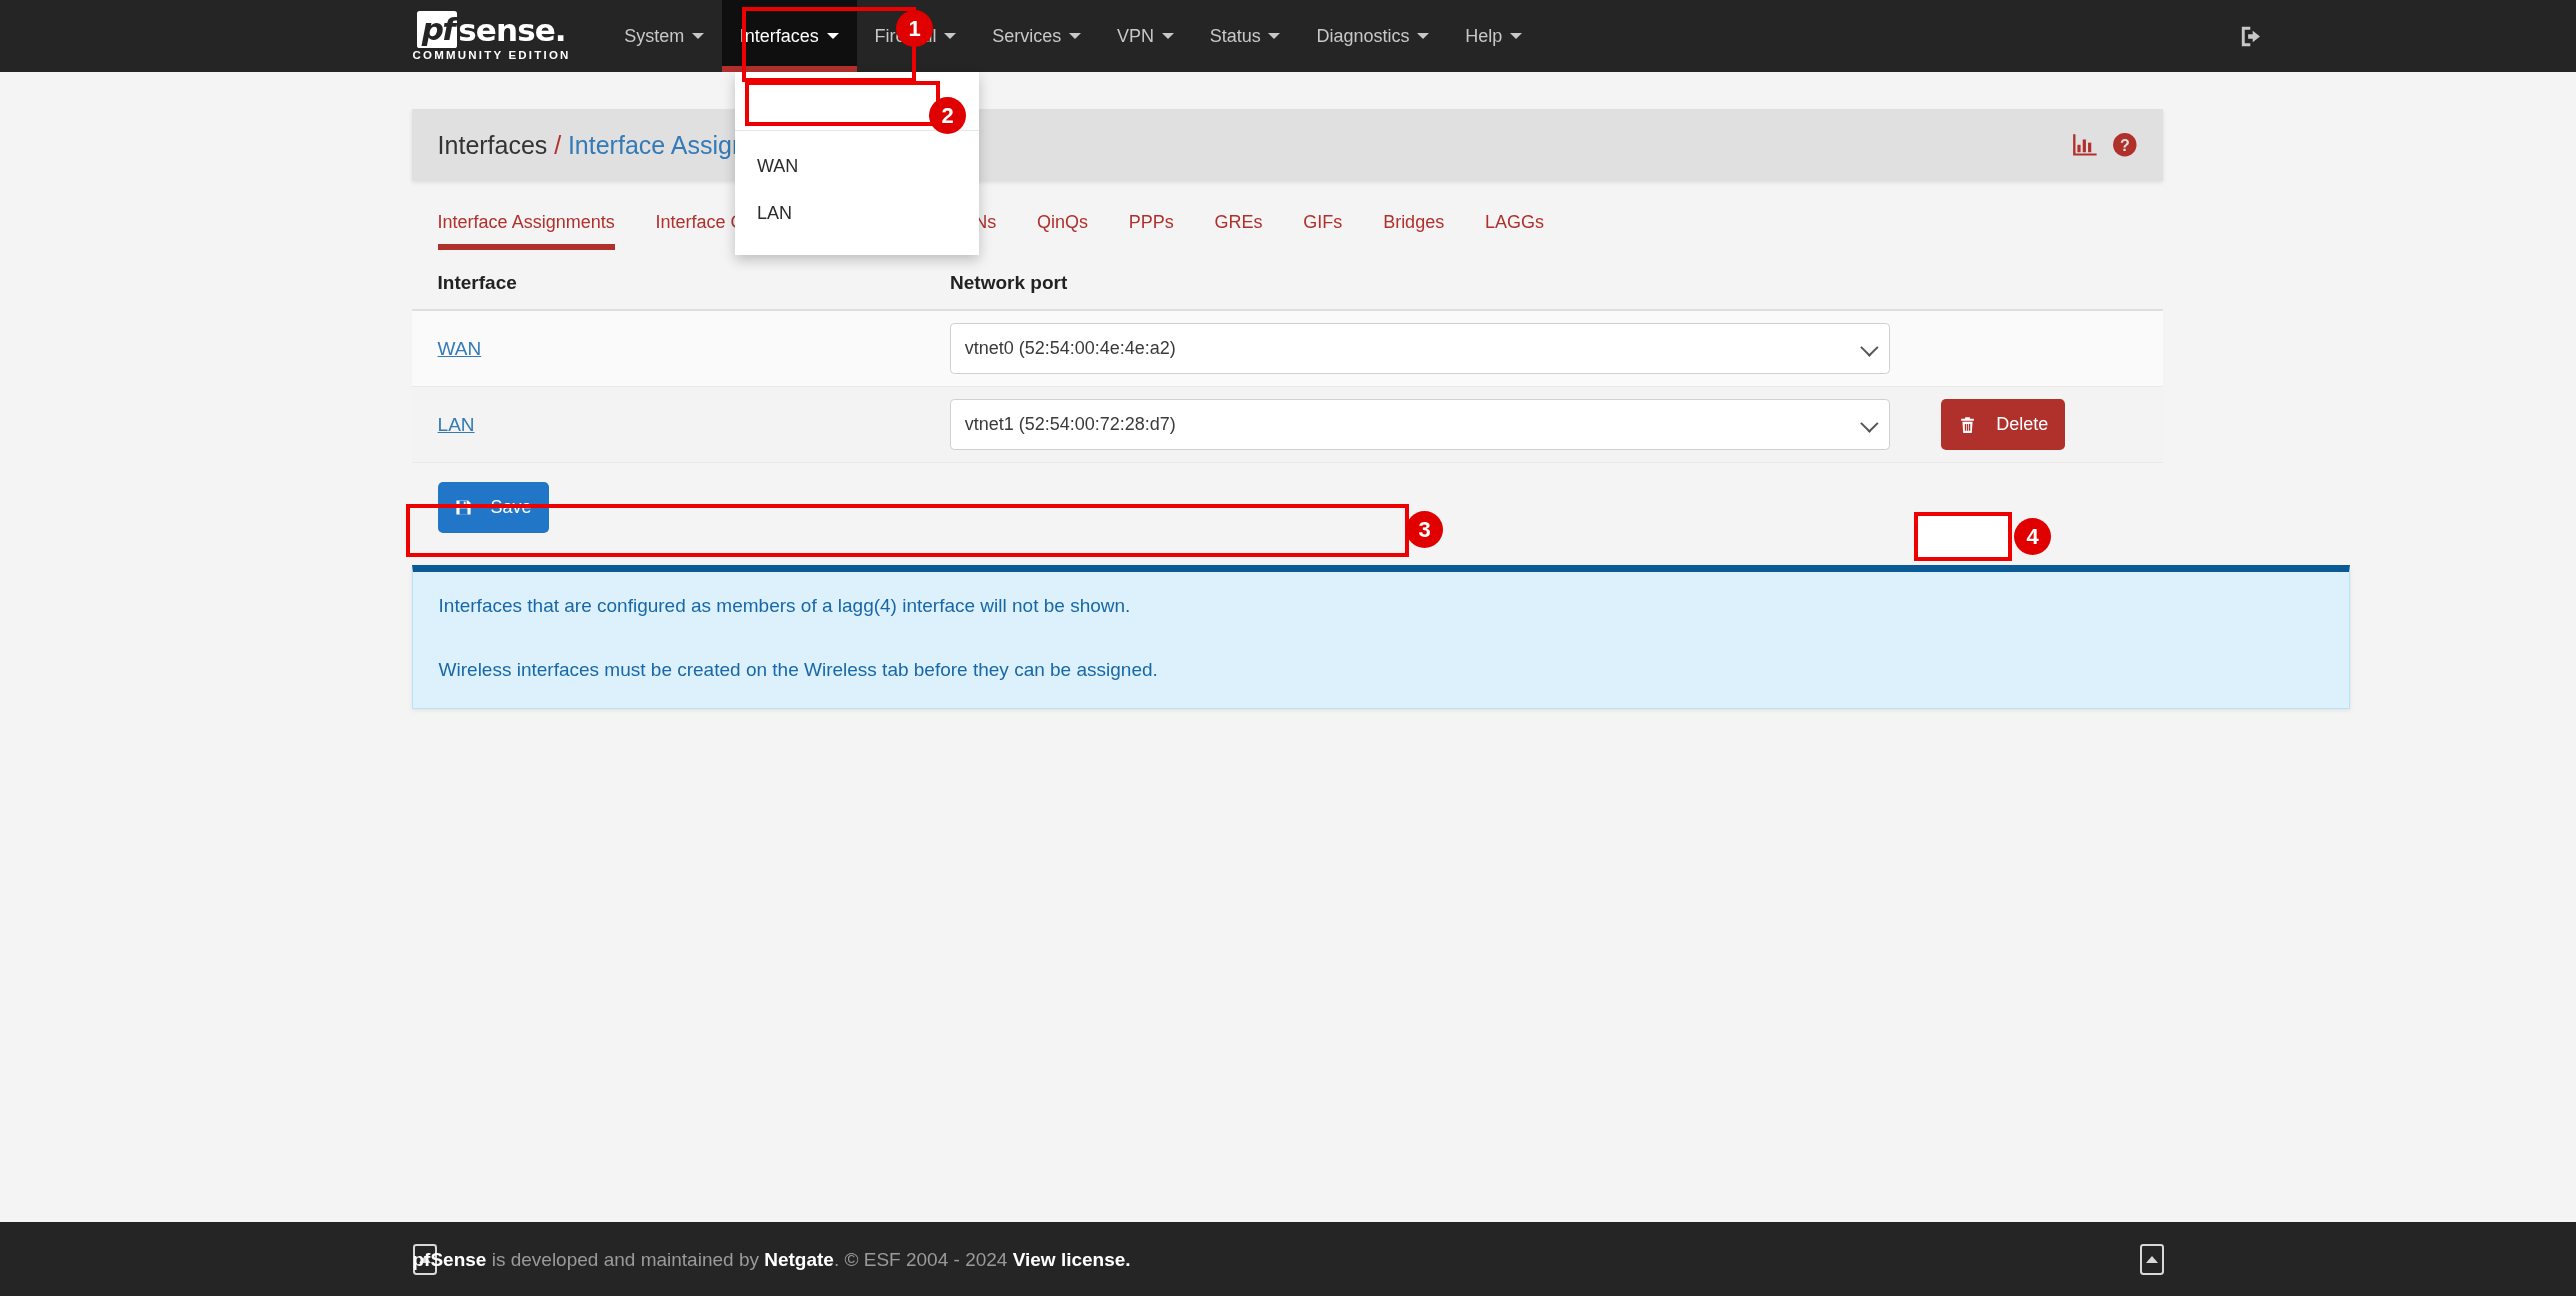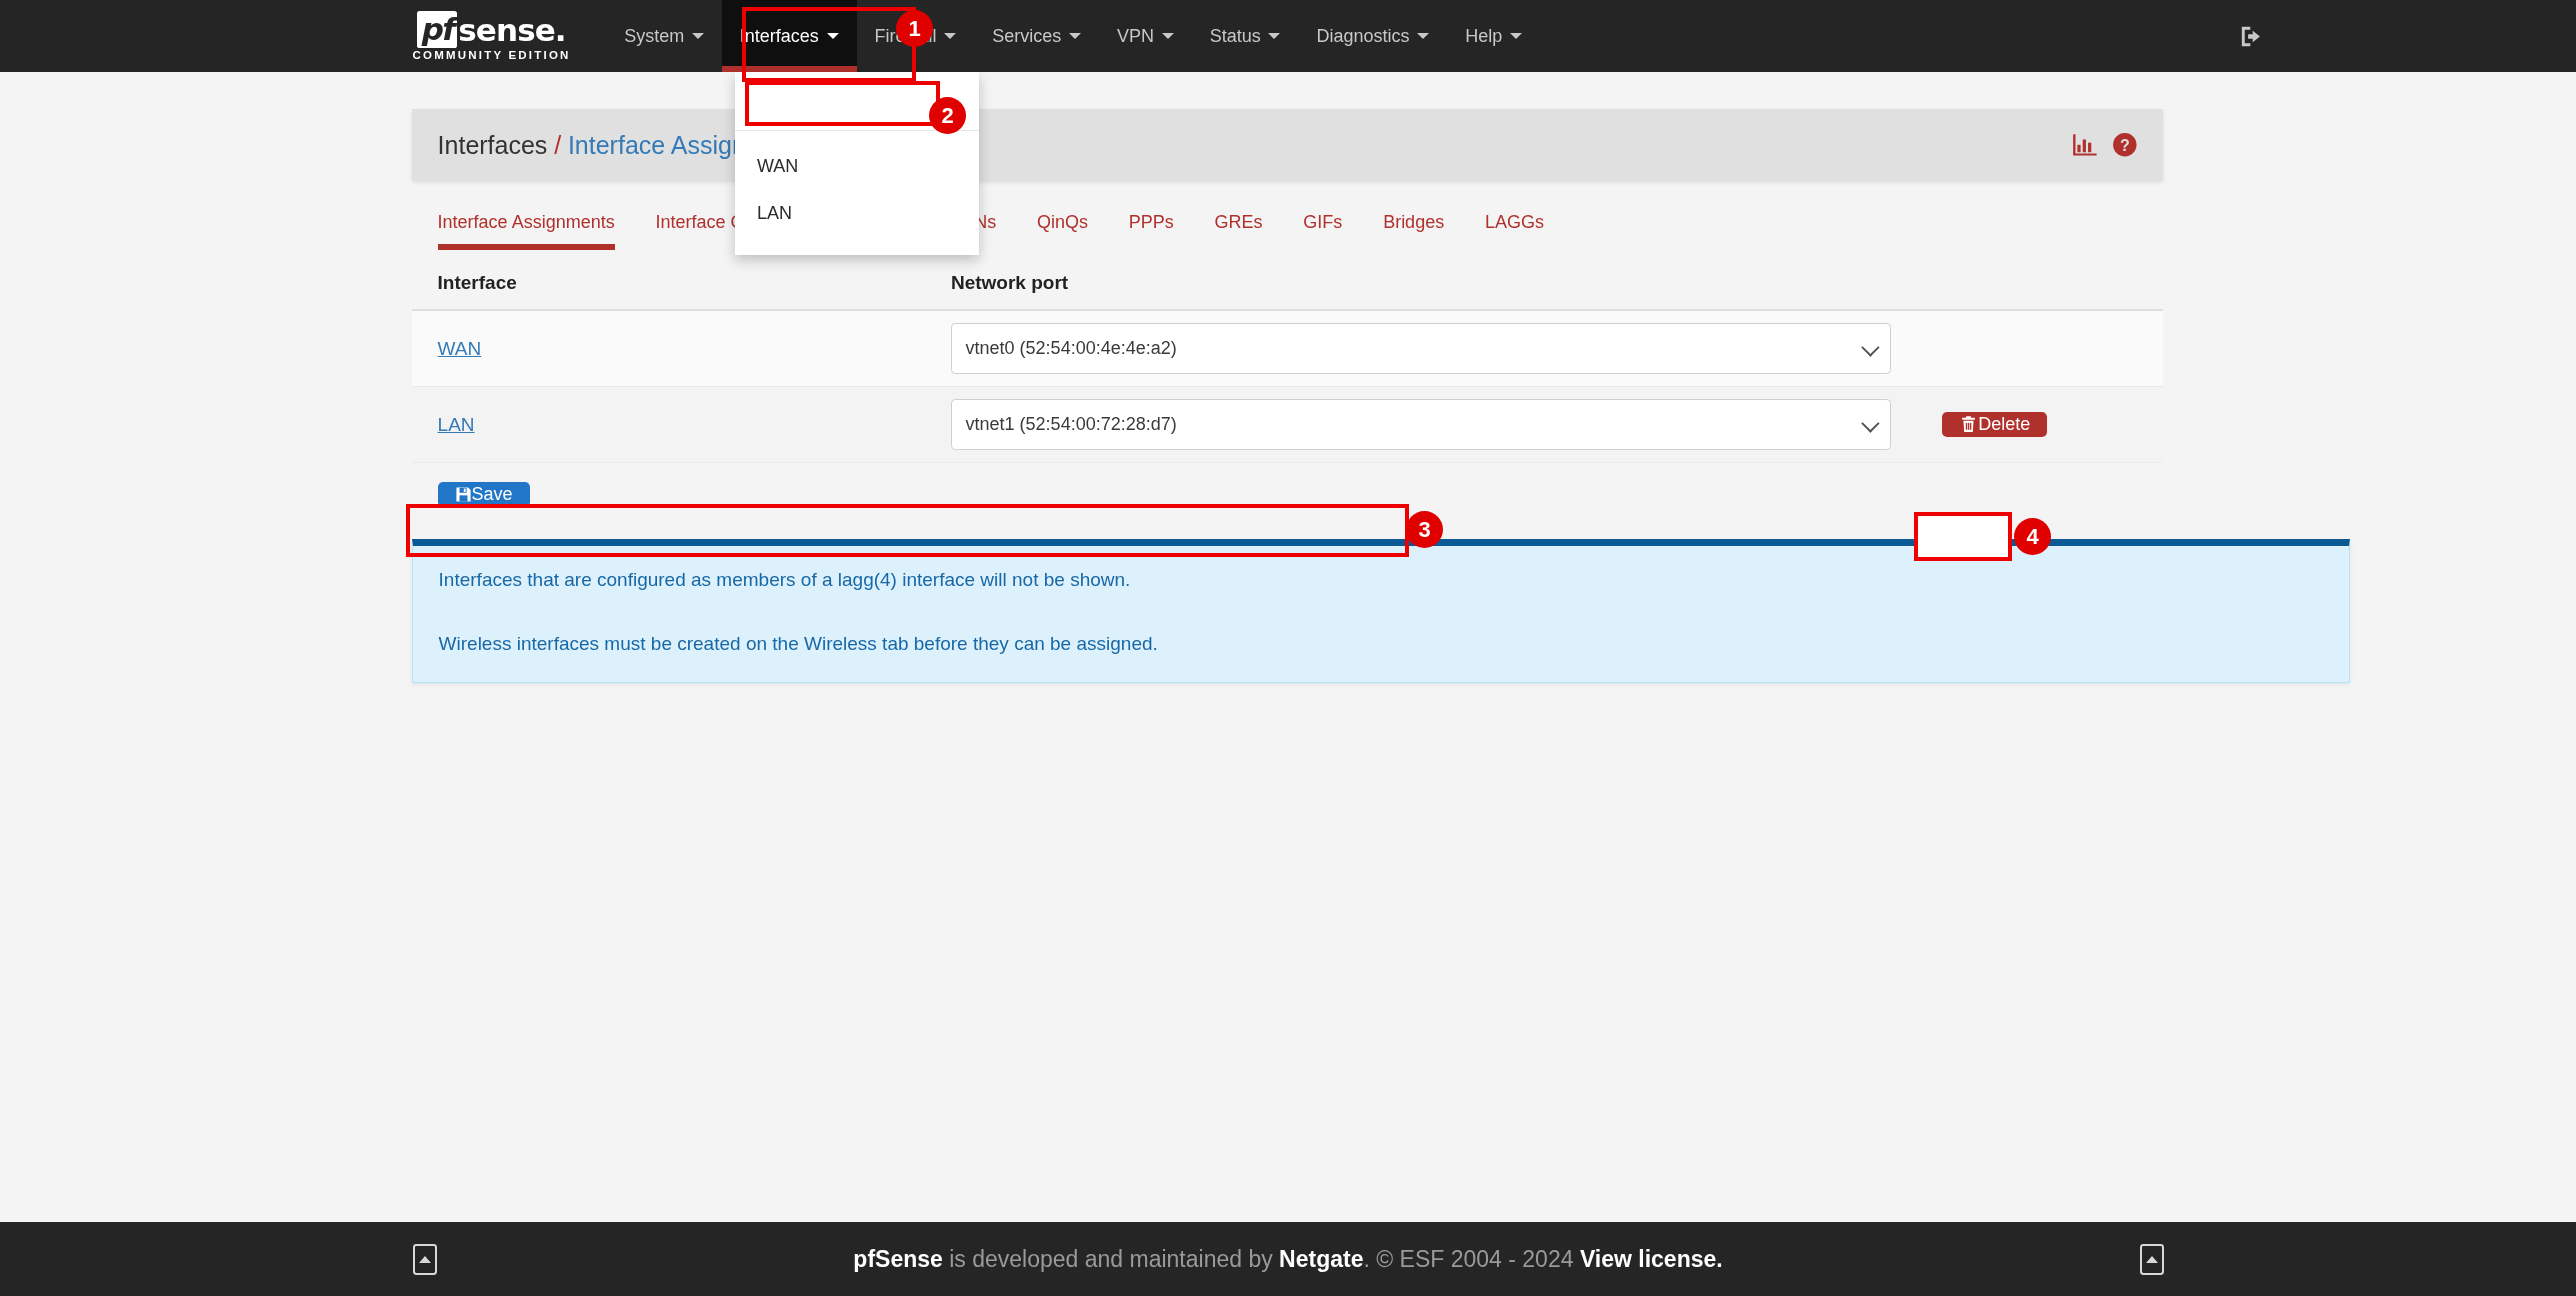--- a/index.html
+++ b/index.html
@@ -209,25 +209,25 @@
     position: absolute; right: 13.6px; top: 50%;
     width: 12.8px; height: 12.8px;
     margin-top: -7.7px;
     border-right: 2px solid #555;
     border-bottom: 2px solid #555;
     transform: rotate(45deg);
   }
 
   .btn {
     display: inline-flex; align-items: center;
-    gap: 0;
+    gap: 19px;
     border: none; border-radius: 5.1px;
     color: #fff;
     font-size: 18px;
-    padding: 2px 17px;
+    padding: 15px 17px;
     cursor: pointer;
     font-family: "Liberation Sans", sans-serif;
     white-space: nowrap;
   }
   .btn-danger { background: #b0302c; }
   .btn-success { background: #41a85a; }
   .btn-primary { background: #2176c7; }
   .btn svg { display: block; }
 
   .save-wrap { padding: 19px 25.6px 0 25.6px; }
@@ -293,22 +293,21 @@
   }
   .foot-btn .tri {
     width: 0; height: 0;
     border-left: 6px solid transparent;
     border-right: 6px solid transparent;
     border-bottom: 7.7px solid #d8d8d8;
   }
   .foot-text {
     position: absolute;
     left: 0; right: 0;
-    text-align: center;
-    font-size: 23px;
+    font-size: 19px;
     color: #9a9a9a;
   }
   .foot-text b { color: #ffffff; font-weight: bold; }
 </style>
 </head>
 <body>
 
 <div class="page">
 
   <div class="navbar">

